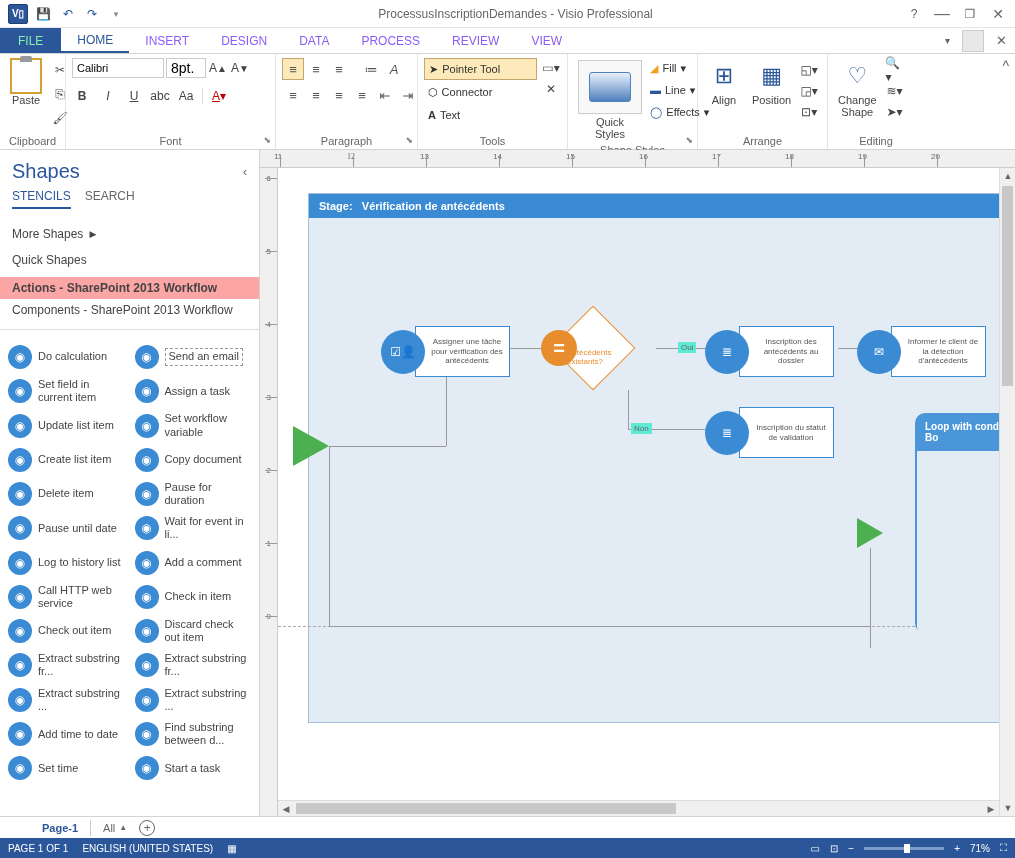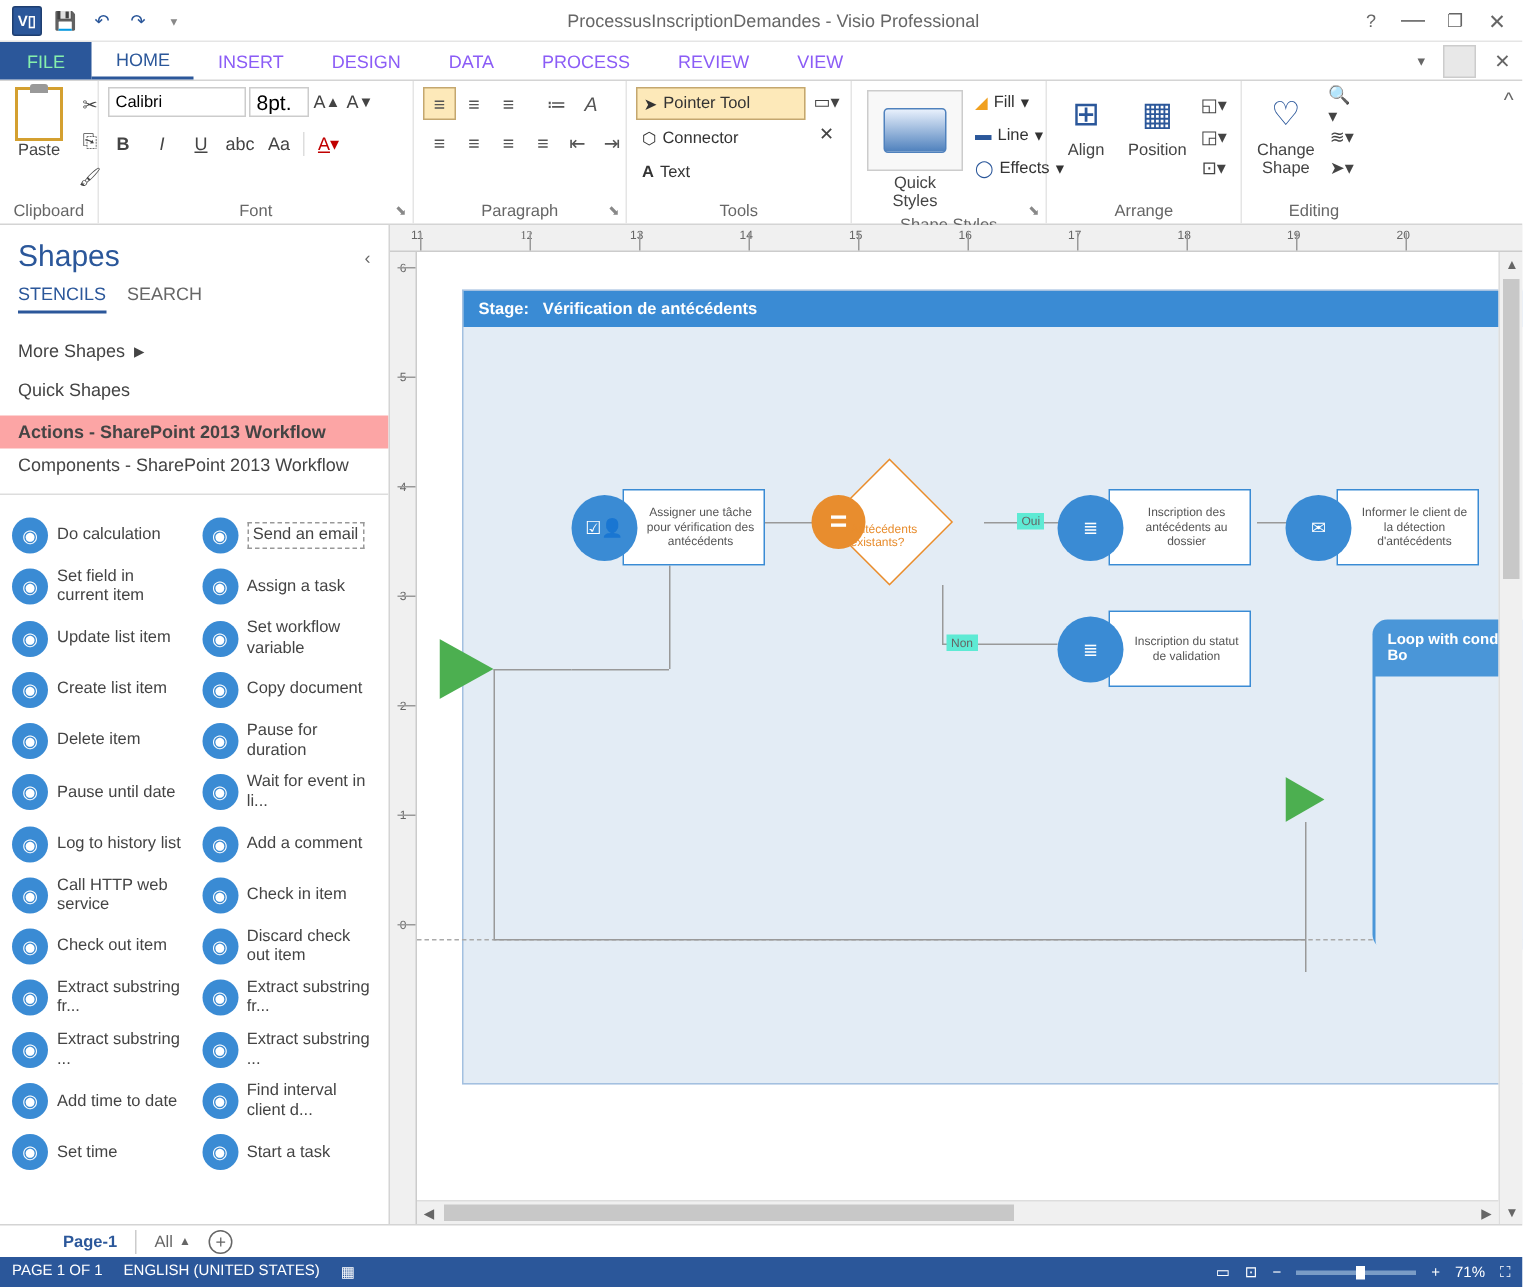--- a/index.html
+++ b/index.html
@@ -420,21 +420,21 @@
           <div class="shape-item">
             <div class="sic">◉</div>
             <div class="sl">Extract substring ...</div>
           </div>
           <div class="shape-item">
             <div class="sic">◉</div>
             <div class="sl">Add time to date</div>
           </div>
           <div class="shape-item">
             <div class="sic">◉</div>
-            <div class="sl">Find interval client d...</div>
+            <div class="sl">Find substring between d...</div>
           </div>
           <div class="shape-item">
             <div class="sic">◉</div>
             <div class="sl">Set time</div>
           </div>
           <div class="shape-item">
             <div class="sic">◉</div>
             <div class="sl">Start a task</div>
           </div>
         </div>

